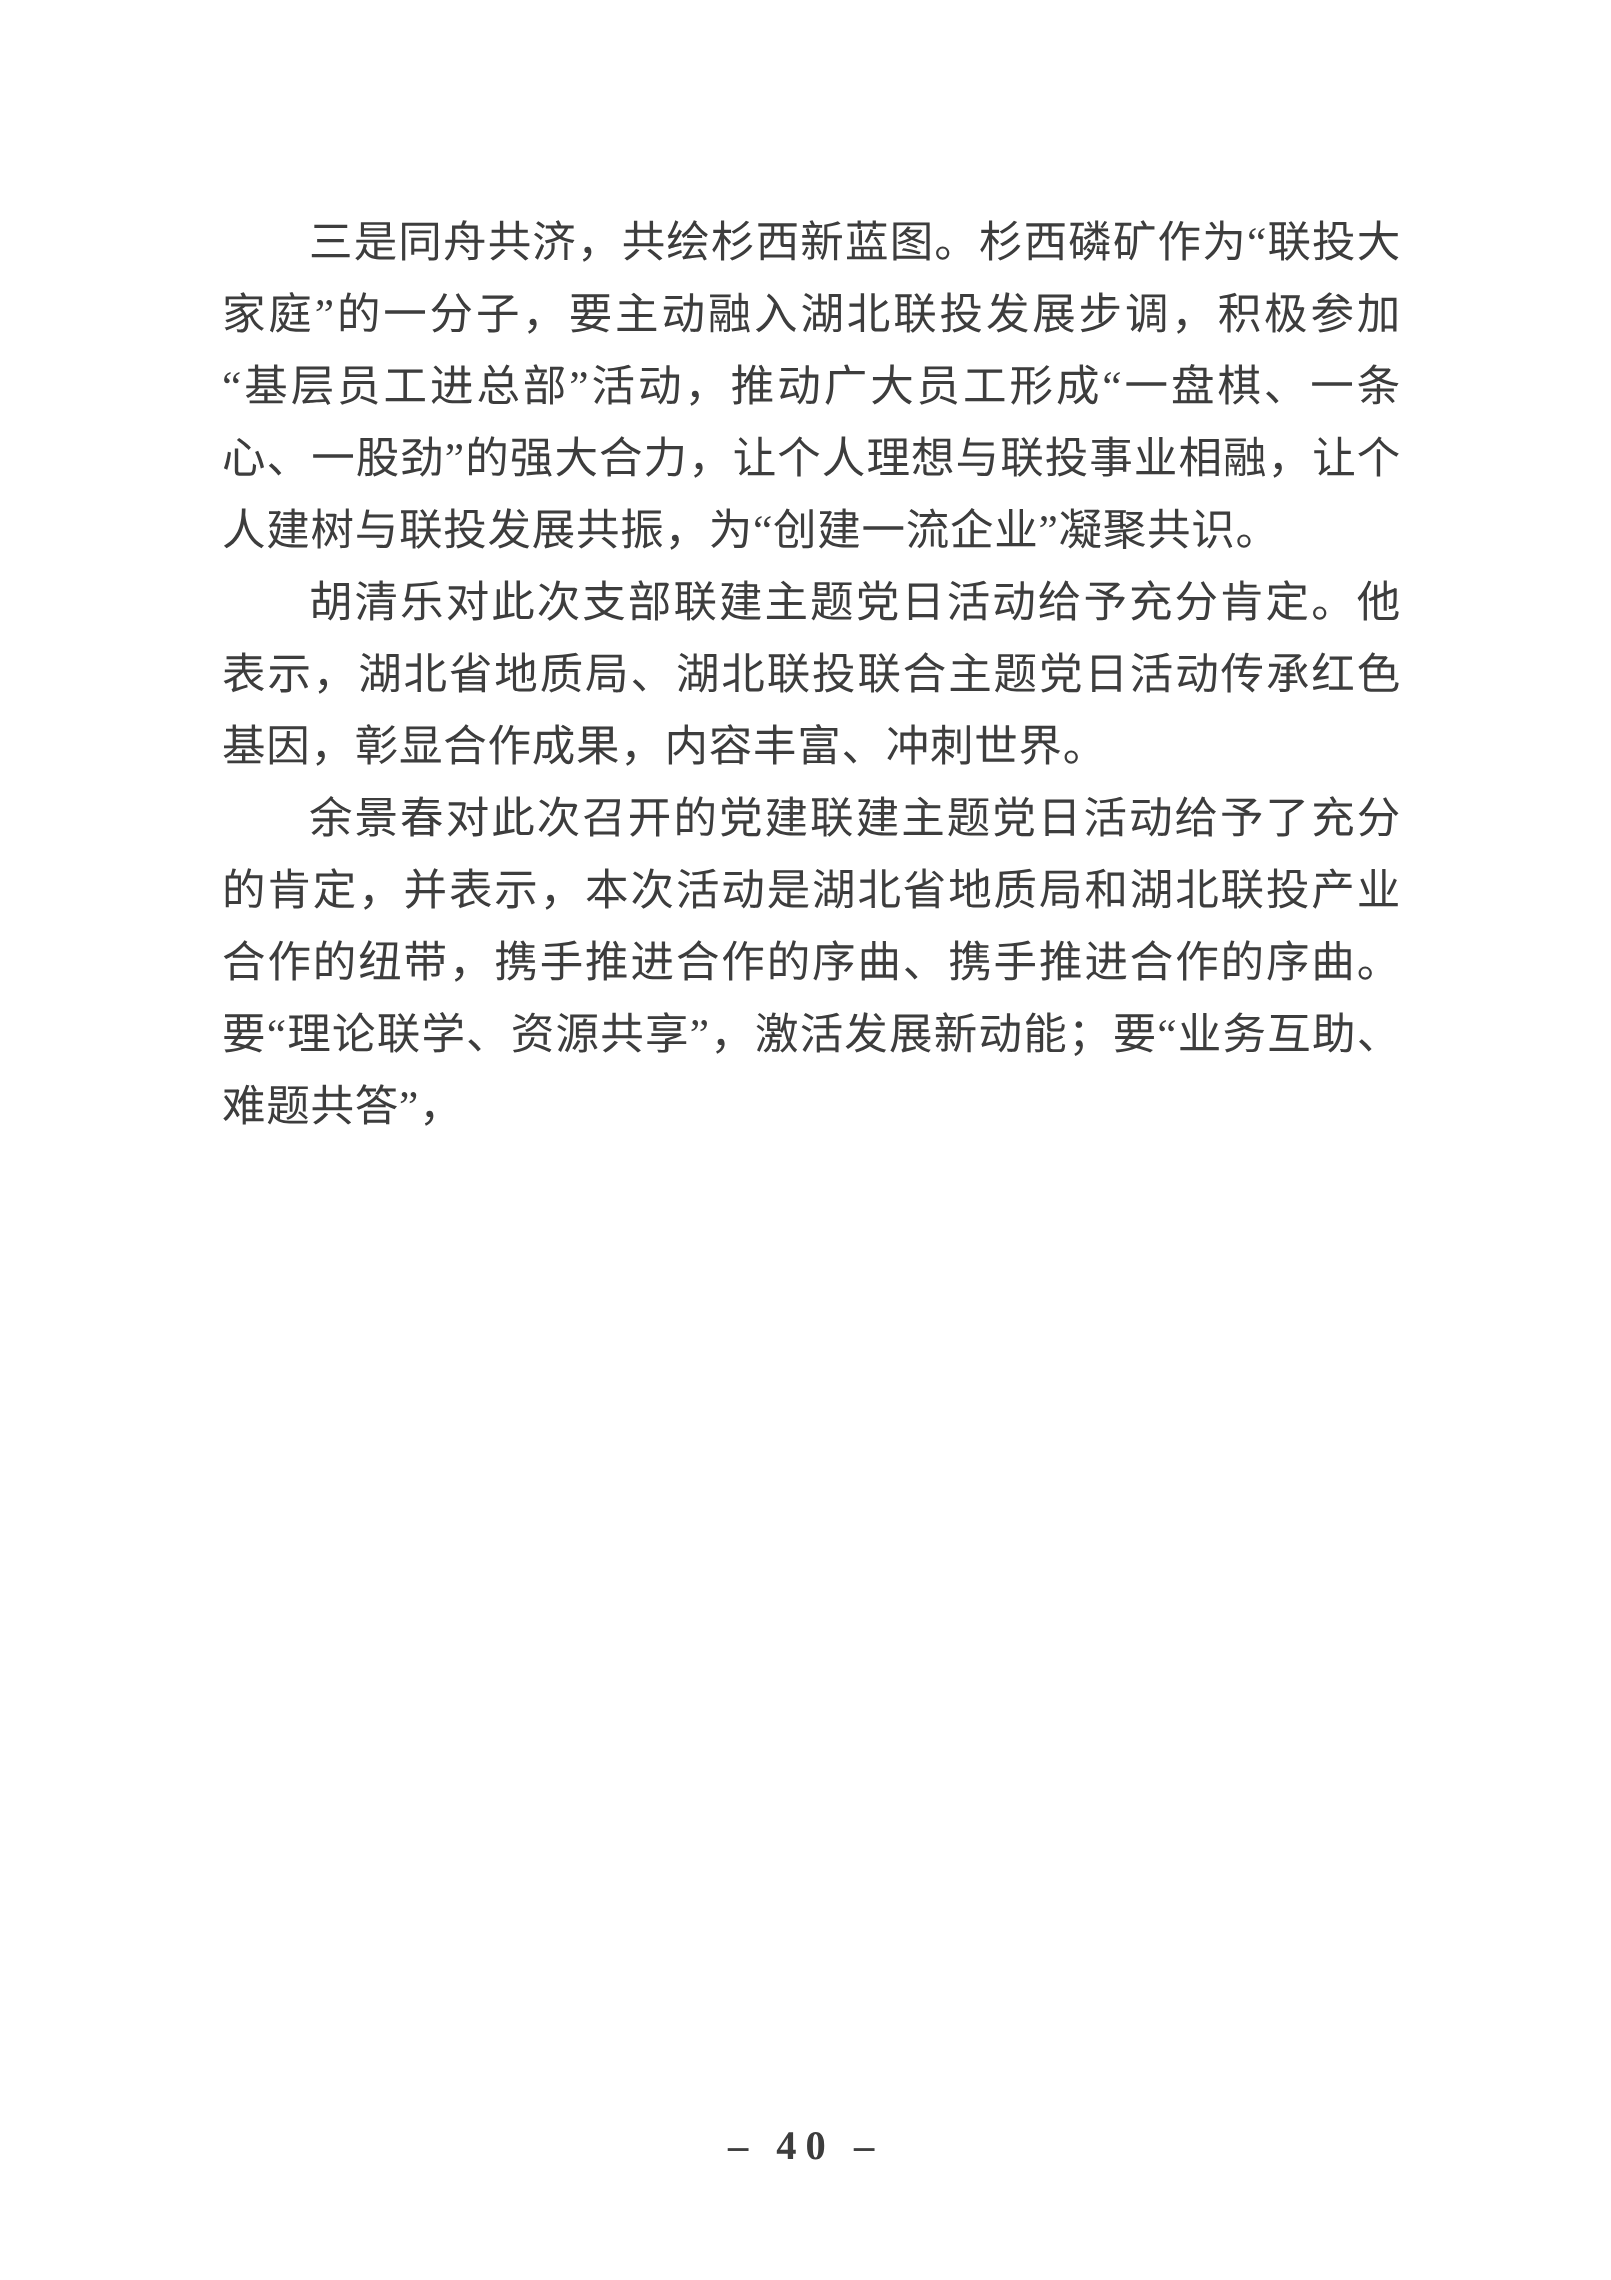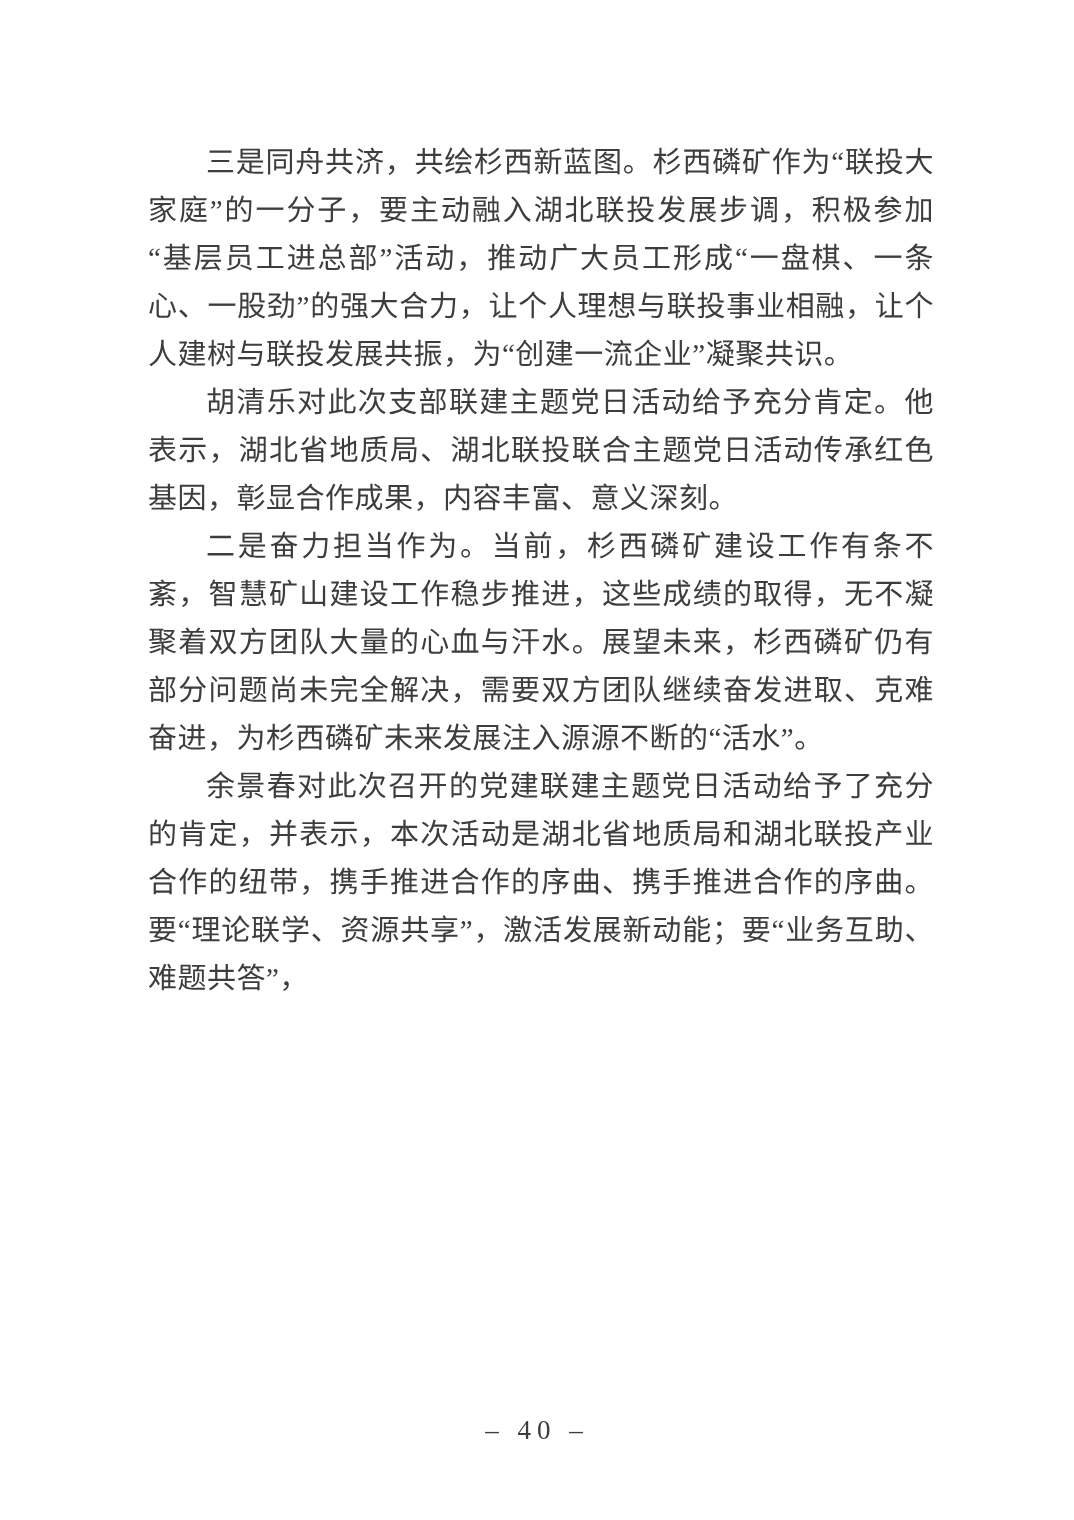--- a/index.html
+++ b/index.html
@@ -44,28 +44,28 @@
     right: 0;
     top: 1408px;
     text-align: center;
   }
   .page-number {
     font-size: 27px;
     line-height: 44px;
     color: #3d3d3d;
     letter-spacing: 6px;
     font-family: "Liberation Serif", "DejaVu Serif", serif;
+    font-weight: bold;
   }
 </style>
 </head>
 <body>
 
 <div class="page">
   <div class="content">
     <p class="para">三是同舟共济，共绘杉西新蓝图。杉西磷矿作为“联投大家庭”的一分子，要主动融入湖北联投发展步调，积极参加“基层员工进总部”活动，推动广大员工形成“一盘棋、一条心、一股劲”的强大合力，让个人理想与联投事业相融，让个人建树与联投发展共振，为“创建一流企业”凝聚共识。</p>
-    <p class="para">胡清乐对此次支部联建主题党日活动给予充分肯定。他表示，湖北省地质局、湖北联投联合主题党日活动传承红色基因，彰显合作成果，内容丰富、意义深刻。</p>
-    <p class="para">二是奋力担当作为。当前，杉西磷矿建设工作有条不紊，智慧矿山建设工作稳步推进，这些成绩的取得，无不凝聚着双方团队大量的心血与汗水。展望未来，杉西磷矿仍有部分问题尚未完全解决，需要双方团队继续奋发进取、克难奋进，为杉西磷矿未来发展注入源源不断的“活水”。</p>
+    <p class="para">胡清乐对此次支部联建主题党日活动给予充分肯定。他表示，湖北省地质局、湖北联投联合主题党日活动传承红色基因，彰显合作成果，内容丰富、冲刺世界。</p>
     <p class="para">余景春对此次召开的党建联建主题党日活动给予了充分的肯定，并表示，本次活动是湖北省地质局和湖北联投产业合作的纽带，携手推进合作的序曲、携手推进合作的序曲。要“理论联学、资源共享”，激活发展新动能；要“业务互助、难题共答”，</p>
   </div>
   <div class="footer">
     <span class="page-number">– 40 –</span>
   </div>
 </div>
 
 </body></html>

